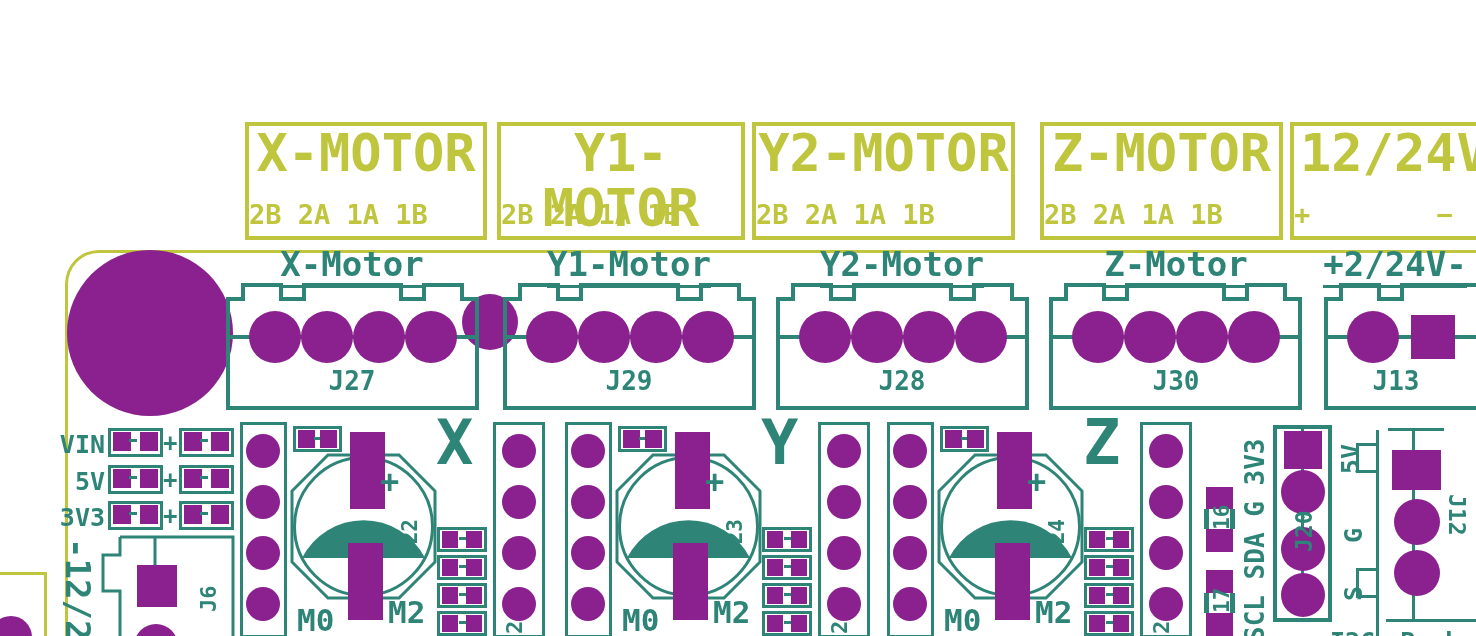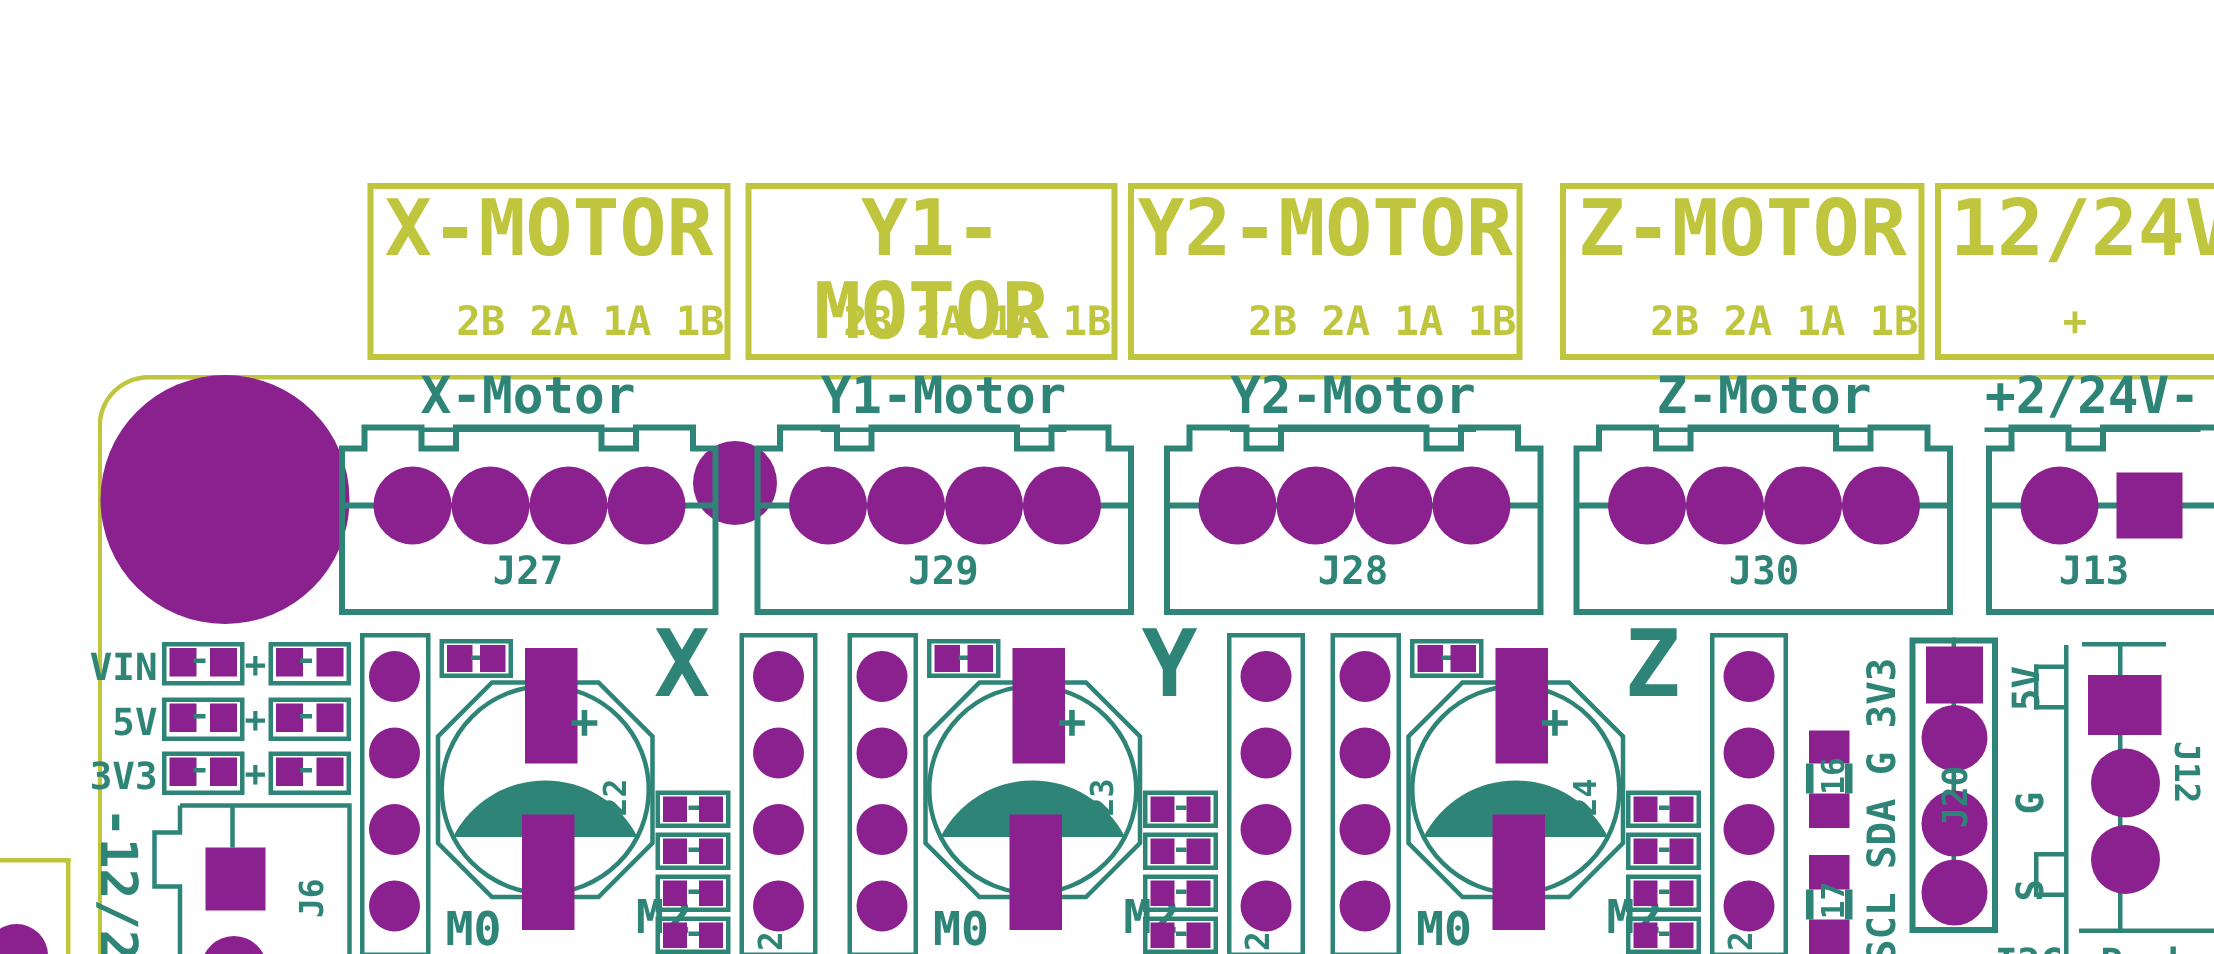--- a/index.html
+++ b/index.html
@@ -12,21 +12,21 @@
   
   .edge{position:absolute;left:65px;top:250px;width:1411px;height:386px;
         border-left:3px solid #c0c53e;border-top:3px solid #c0c53e;border-top-left-radius:34px;}
   .cornerbox{position:absolute;left:0;top:572px;width:44px;height:64px;
         border-right:3px solid #c0c53e;border-top:3px solid #c0c53e;}
   .hole{position:absolute;border-radius:50%;background:#8a218f;}
 
   
   .ybox{position:absolute;top:122px;height:110px;border:4px solid #c0c53e;}
   .ybox .ttl{font-size:52px;font-weight:bold;text-align:center;color:#c0c53e;margin-top:0px;line-height:1.05;}
-  .ybox .pins{position:absolute;bottom:6px;left:0;right:0;text-align:right;font-size:27px;font-weight:bold;color:#c0c53e;}
+  .ybox .pins{position:absolute;bottom:6px;left:0;right:0;text-align:left;font-size:27px;font-weight:bold;color:#c0c53e;}
   .spread{word-spacing:110px;}
 
   
   .mlabel{position:absolute;top:244px;width:220px;text-align:center;font-size:34px;}
   .mlabel span{border-bottom:3px solid #2e8577;padding-bottom:1px;}
   .msvg{position:absolute;top:281px;}
   .msvg path,.msvg line{stroke:#2e8577;stroke-width:4;fill:none;}
   .msvg .pad{fill:#8a218f;stroke:none;}
   .jref{position:absolute;top:366px;width:100px;text-align:center;font-size:26px;}
 
@@ -40,21 +40,21 @@
   .spad{position:absolute;top:1px;width:17px;height:18px;background:#8a218f;}
   .sdash{position:absolute;left:18px;top:8px;width:8px;height:3px;background:#2e8577;}
   .capsvg{position:absolute;left:50px;top:31px;}
   .capsvg path,.capsvg circle{stroke:#2e8577;stroke-width:3;fill:none;}
   .capsvg .chord{fill:#2e8577;stroke:none;}
   .cappad{position:absolute;width:35px;height:77px;background:#8a218f;}
   .capplus{left:140px;top:40px;font-size:32px;}
   .capref{font-size:21px;}
   .axis{left:196px;top:-10px;font-size:62px;line-height:1;}
   .m0{left:57px;top:180px;font-size:31px;}
-  .m2{left:148px;top:172px;font-size:31px;margin-left:36px;}
+  .m2{left:148px;top:172px;font-size:31px;}
   .rescol{position:absolute;left:197px;top:105px;}
   .res{position:relative;width:44px;height:19px;border:3px solid #2e8577;margin-bottom:3px;}
   .rpad{position:absolute;top:1px;width:16px;height:17px;background:#8a218f;}
   .rdash{position:absolute;left:19px;top:7px;width:7px;height:3px;background:#2e8577;}
   .hdrref{font-size:22px;}
 
   
   .plabel{position:absolute;left:55px;width:50px;text-align:right;font-size:25px;}
   .psmd{position:absolute;width:49px;height:23px;border:3px solid #2e8577;}
   .psmd .spad{width:18px;height:19px;}

